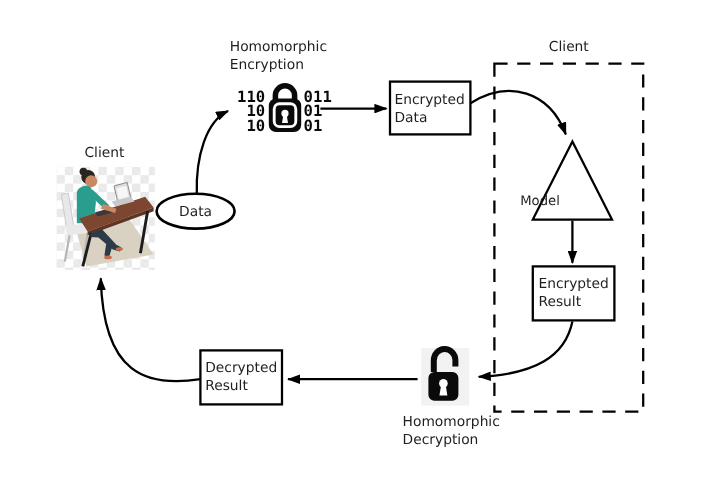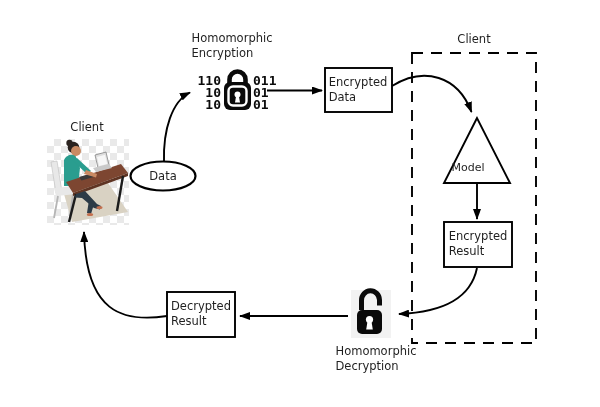--- a/index.html
+++ b/index.html
@@ -113,20 +113,20 @@
     <path d="M167,316 C122,323 86,312 84,232" fill="none" stroke="#000" stroke-width="1.9" marker-end="url(#arrow)"></path>
   </svg>
 
   <div class="lbl" style="left:87px;top:127px;">Client</div>
   <div class="lbl" style="left:232px;top:46px;">Homomorphic
 Encryption</div>
   <div class="lbl" style="left:474px;top:39px;">Client</div>
   <div class="lbl" style="left:163px;top:176px;">Data</div>
   <div class="lbl" style="left:358px;top:90px;">Encrypted
 Data</div>
-  <div class="lbl small" style="left:468px;top:168px;">Model</div>
+  <div class="lbl small" style="left:450px;top:168px;">Model</div>
   <div class="lbl" style="left:478px;top:244px;">Encrypted
 Result</div>
   <div class="lbl" style="left:376px;top:359px;">Homomorphic
 Decryption</div>
   <div class="lbl" style="left:201px;top:314px;">Decrypted
 Result</div>
 </div>
 
 </body></html>

